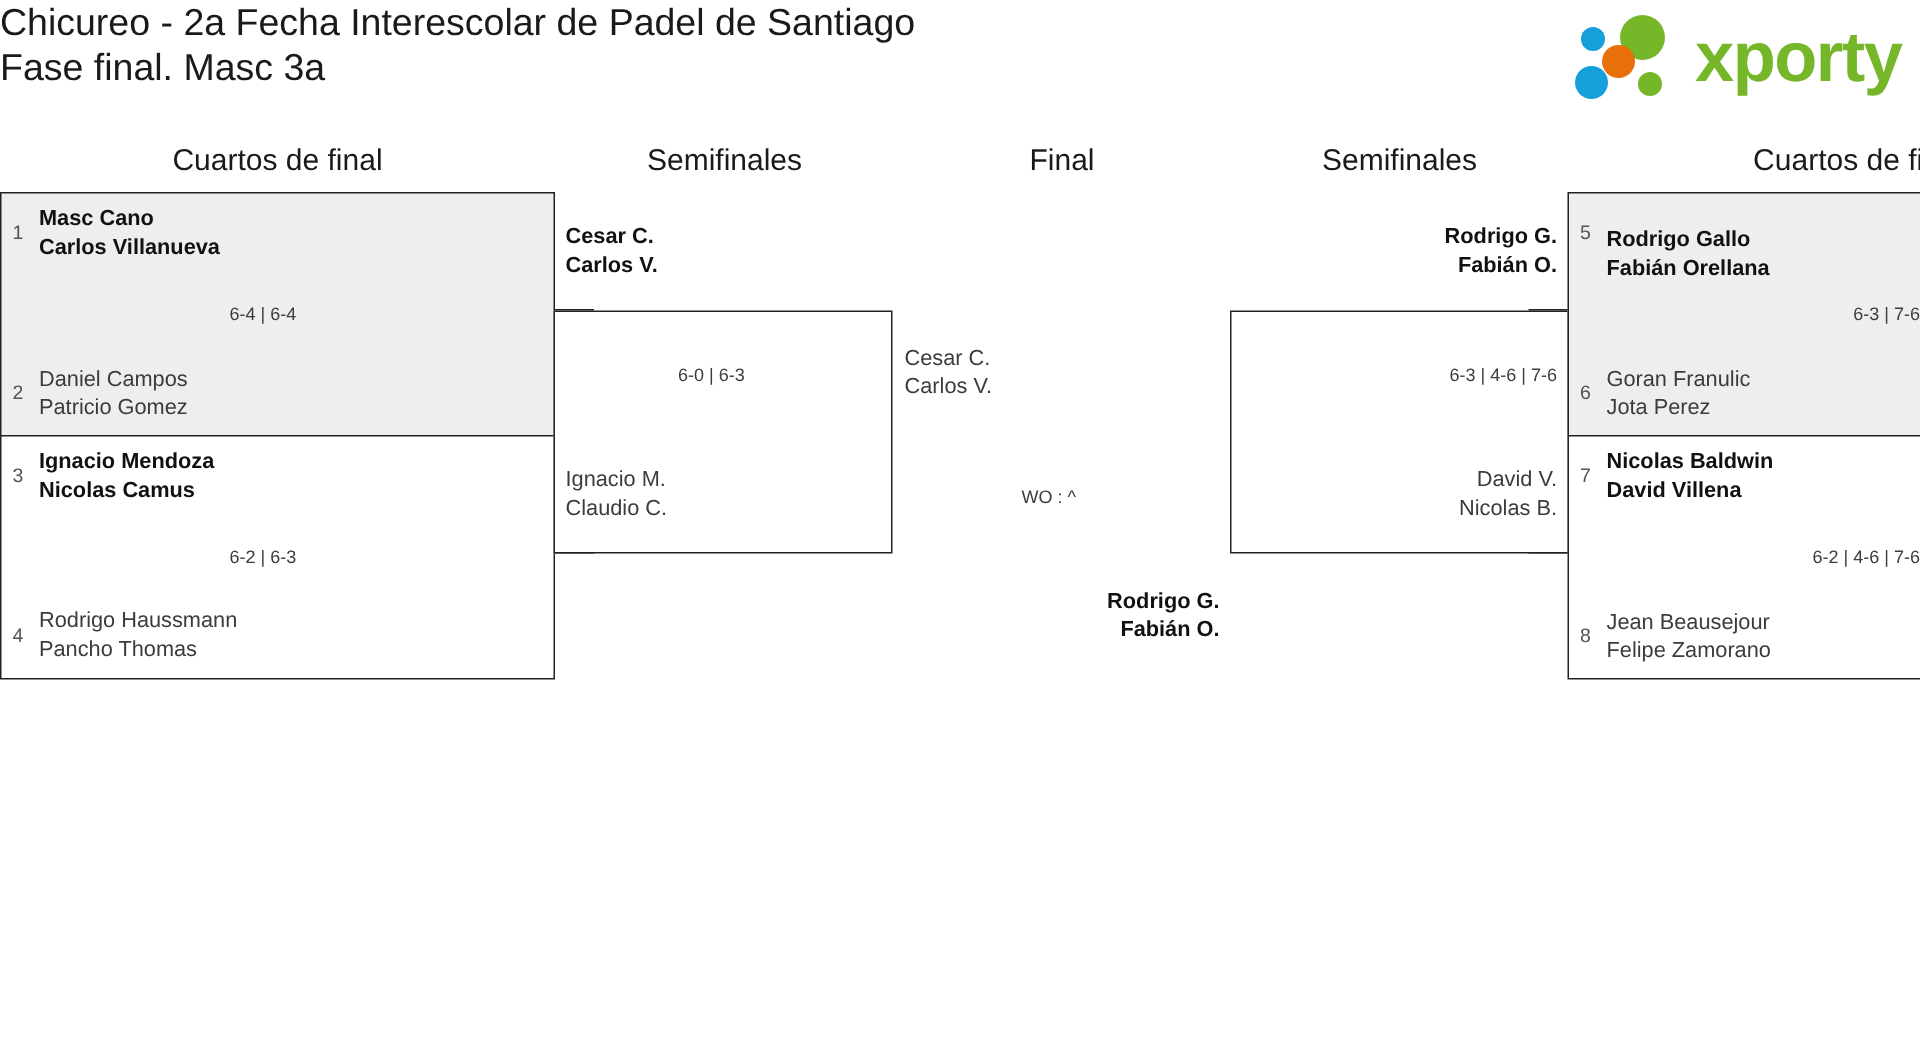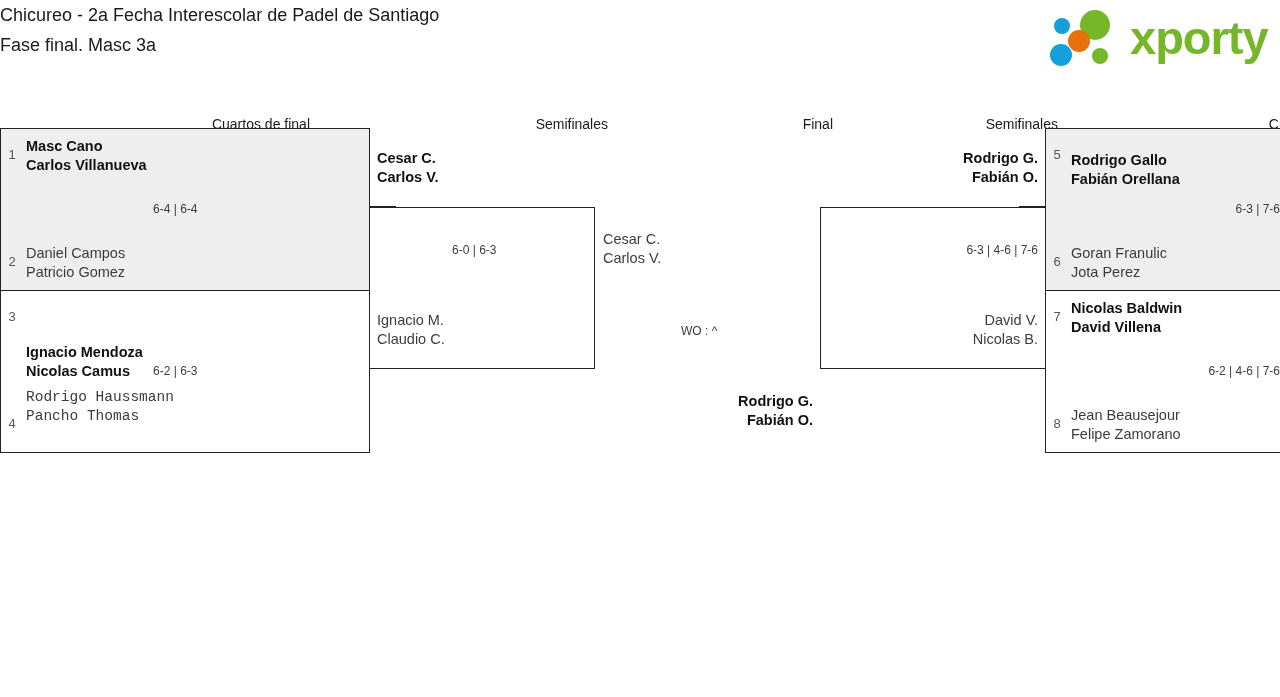--- a/index.html
+++ b/index.html
@@ -12,21 +12,21 @@
     font-family: "Liberation Sans", sans-serif;
     color: #1a1a1a;
   }
   #root { position: relative; width: 1280px; height: 697px; }
 
   
   .title {
     position: absolute;
     left: 0px; top: 0px;
     width: 900px;
-    font-size: 18px;
+    font-size: 25px;
     line-height: 30px;
     font-weight: 400;
     color: #1a1a1a;
     white-space: pre-line;
   }
   .logo {
     position: absolute;
     right: 6px; top: 6px;
     width: 236px; height: 62px;
   }
@@ -38,24 +38,24 @@
     font-size: 47px;
     line-height: 56px;
     font-weight: 700;
     letter-spacing: -1px;
     color: #76b729;
   }
 
   
   .col-head {
     position: absolute;
-    top: 113px;
-    font-size: 14px;
+    top: 96px;
+    font-size: 20px;
     line-height: 22px;
-    text-align: right;
+    text-align: center;
     color: #1a1a1a;
     white-space: nowrap;
   }
 
   
   .box {
     position: absolute;
     border: 1px solid #222222;
     background: #ffffff;
   }
@@ -131,27 +131,27 @@
   </div>
   <div class="score align-left" style="left:153px; top:200px;">6-4 | 6-4</div>
   <div class="seed" style="left:4px; top:254px;">2</div>
   <div class="team align-left" style="left:26px; top:244px;">
     <span class="ln">Daniel Campos</span>
     <span class="ln">Patricio Gomez</span>
   </div>
 
   <div class="box" style="left:0px; top:290px; width:370px; height:163px;"></div>
   <div class="seed" style="left:4px; top:309px;">3</div>
-  <div class="team win align-left" style="left:26px; top:299px;margin-top:44px;">
+  <div class="team win align-left" style="left:26px; top:299px;">
     <span class="ln">Ignacio Mendoza</span>
     <span class="ln">Nicolas Camus</span>
   </div>
   <div class="score align-left" style="left:153px; top:362px;">6-2 | 6-3</div>
   <div class="seed" style="left:4px; top:416px;">4</div>
-  <div class="team align-left" style="left:26px; top:388px;font-family:Liberation Mono, monospace;">
+  <div class="team align-left" style="left:26px; top:405px;">
     <span class="ln">Rodrigo Haussmann</span>
     <span class="ln">Pancho Thomas</span>
   </div>
 
   <div class="box" style="left:369px; top:207px; width:226px; height:162px;"></div>
   <div class="team win align-left" style="left:377px; top:149px;">
     <span class="ln">Cesar C.</span>
     <span class="ln">Carlos V.</span>
   </div>
   <div class="score align-left" style="left:452px; top:241px;">6-0 | 6-3</div>

